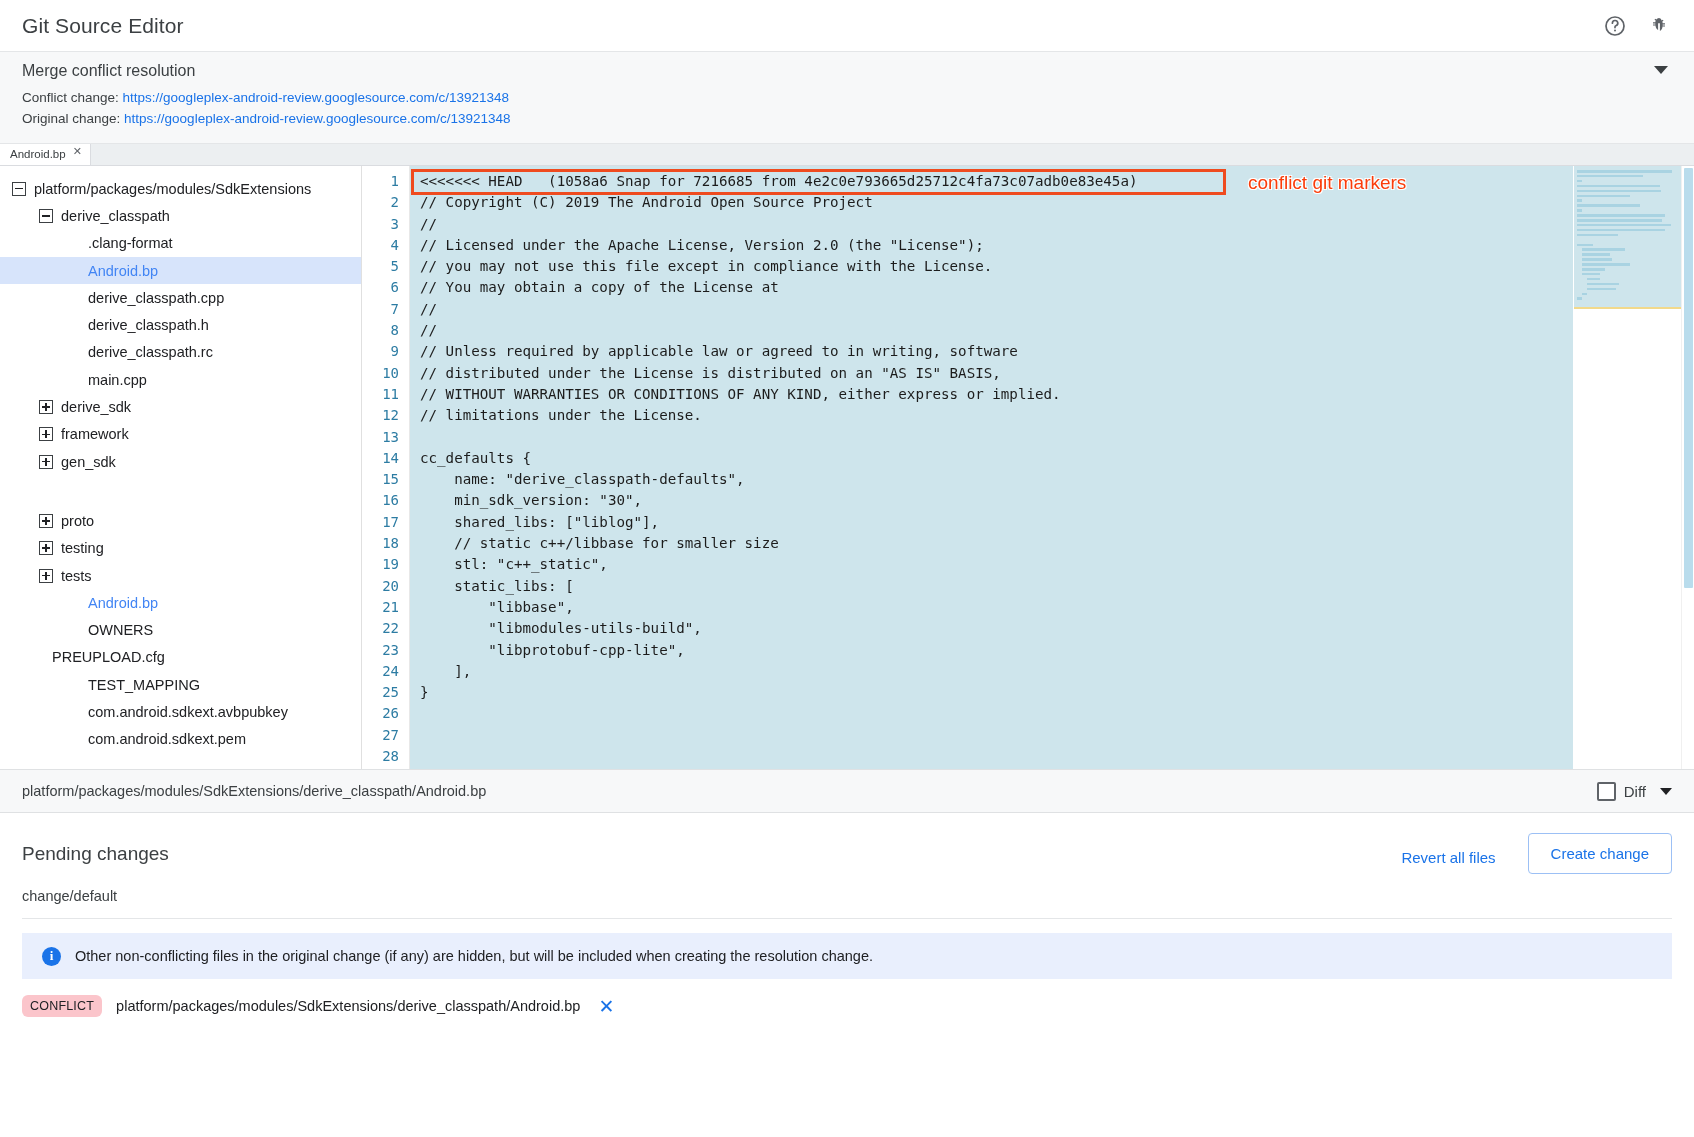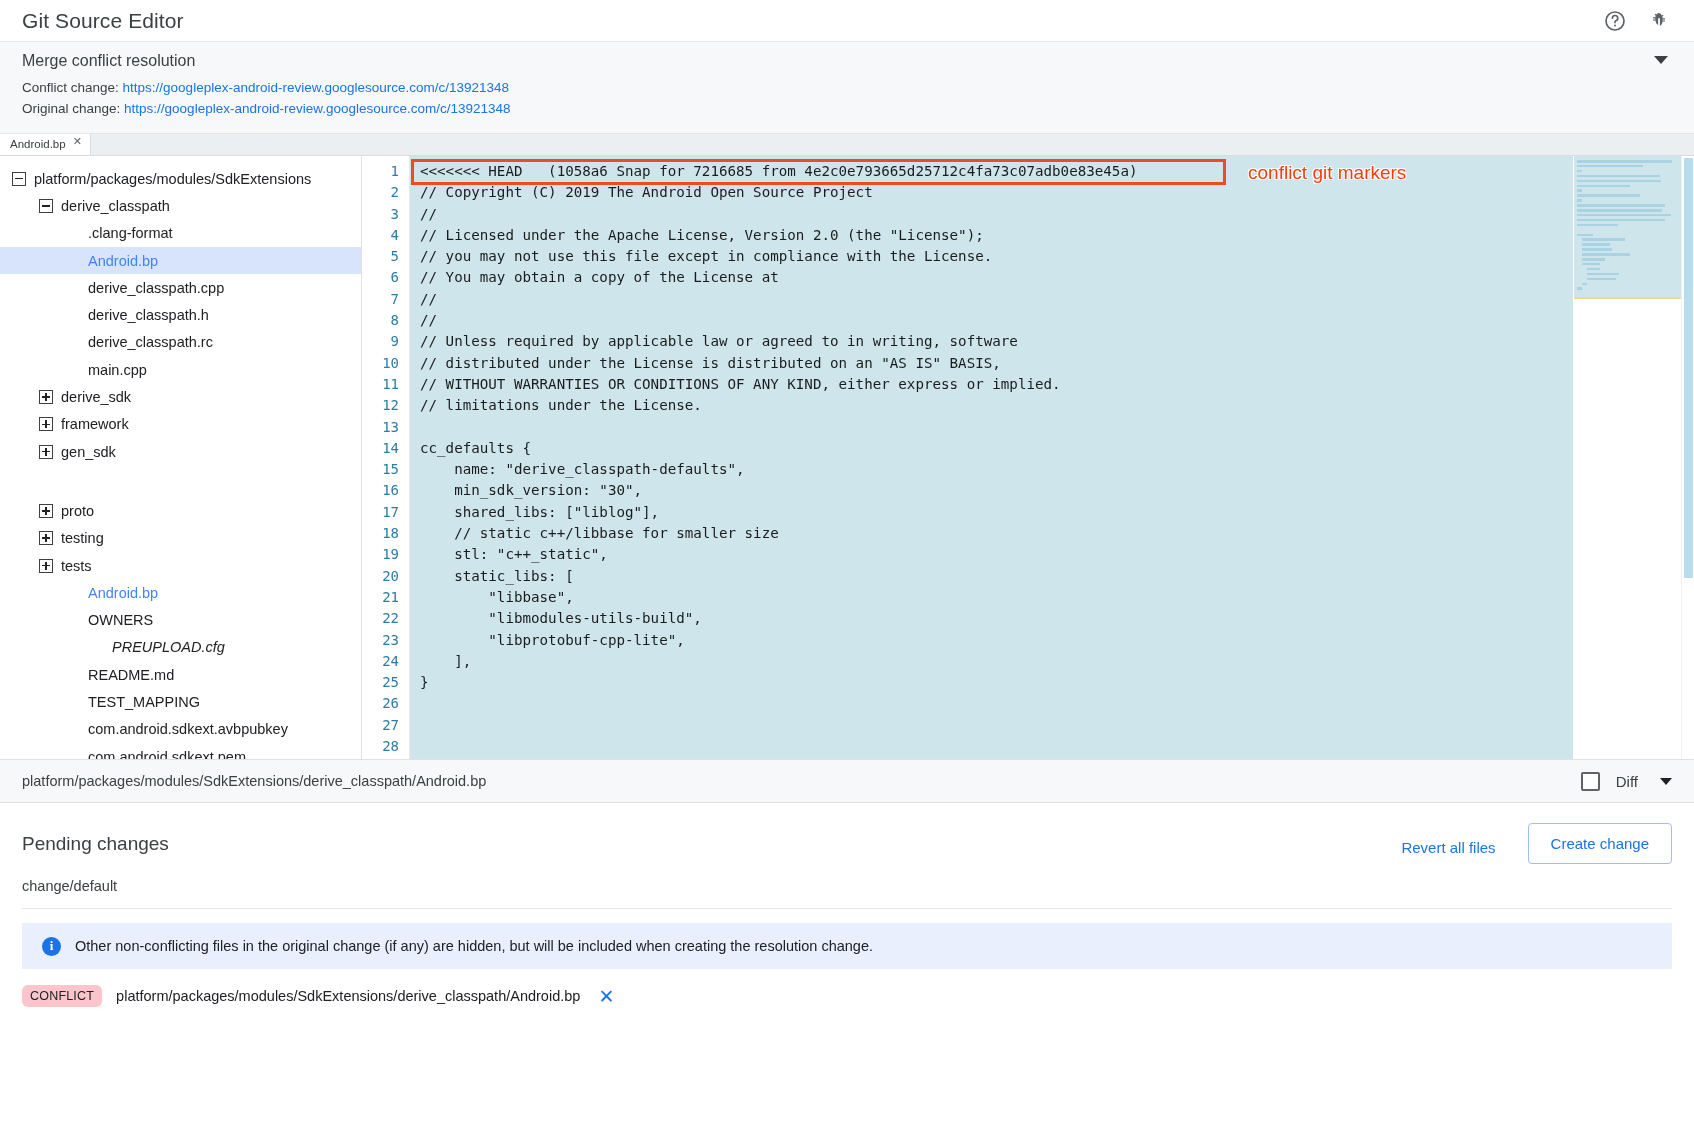--- a/index.html
+++ b/index.html
@@ -7,21 +7,21 @@
     margin: 0; padding: 0;
     width: 1694px; height: 1137px;
     background: #ffffff;
     font-family: "Liberation Sans", sans-serif;
     color: #202124;
     overflow: hidden;
   }
 
   
   .appbar {
-    height: 42px;
+    height: 52px;
     display: flex; align-items: center;
     padding: 0 22px;
     background: #ffffff;
     border-bottom: 1px solid #e4e6e8;
     position: relative;
   }
   .app-title { font-size: 21px; color: #3c4043; letter-spacing: .1px; }
   .appbar-actions { margin-left: auto; display: flex; align-items: center; gap: 18px; }
   .ico-btn { width: 26px; height: 26px; display: flex; align-items: center; justify-content: center; cursor: pointer; color: #5f6368; }
 
@@ -204,21 +204,21 @@
   .pathbar {
     height: 44px;
     background: #f7f8f9;
     border-top: 1px solid #dfe1e3;
     border-bottom: 1px solid #dfe1e3;
     display: flex; align-items: center;
     padding: 0 22px;
     font-size: 14.5px;
     color: #3c4043;
   }
-  .pathbar .right { margin-left: auto; display: flex; align-items: center; gap: 16px; }
+  .pathbar .right { margin-left: auto; display: flex; align-items: center; gap: 8px; }
   .checkbox {
     width: 19px; height: 19px;
     border: 2px solid #5f6368;
     border-radius: 2px;
     background: #fff;
     cursor: pointer;
   }
   .diff-label { font-size: 15px; color: #3c4043; }
   .small-caret {
     width: 0; height: 0;
@@ -396,27 +396,23 @@
         <span class="nlabel">tests</span>
       </div>
       <div class="node" style="padding-left: 66px;">
         <span style="display: inline-block; width: 22px; flex: 0 0 auto;"></span>
         <span class="nlabel link">Android.bp</span>
       </div>
       <div class="node" style="padding-left: 66px;">
         <span style="display: inline-block; width: 22px; flex: 0 0 auto;"></span>
         <span class="nlabel">OWNERS</span>
       </div>
-      <div class="node" style="padding-left: 90px; font-style: italic;">
+      <div class="node" style="padding-left: 30px;">
         <span style="display: inline-block; width: 22px; flex: 0 0 auto;"></span>
         <span class="nlabel">PREUPLOAD.cfg</span>
-      </div>
-      <div class="node" style="padding-left: 66px;">
-        <span style="display: inline-block; width: 22px; flex: 0 0 auto;"></span>
-        <span class="nlabel">README.md</span>
       </div>
       <div class="node" style="padding-left: 66px;">
         <span style="display: inline-block; width: 22px; flex: 0 0 auto;"></span>
         <span class="nlabel">TEST_MAPPING</span>
       </div>
       <div class="node" style="padding-left: 66px;">
         <span style="display: inline-block; width: 22px; flex: 0 0 auto;"></span>
         <span class="nlabel">com.android.sdkext.avbpubkey</span>
       </div>
       <div class="node" style="padding-left: 66px;">

